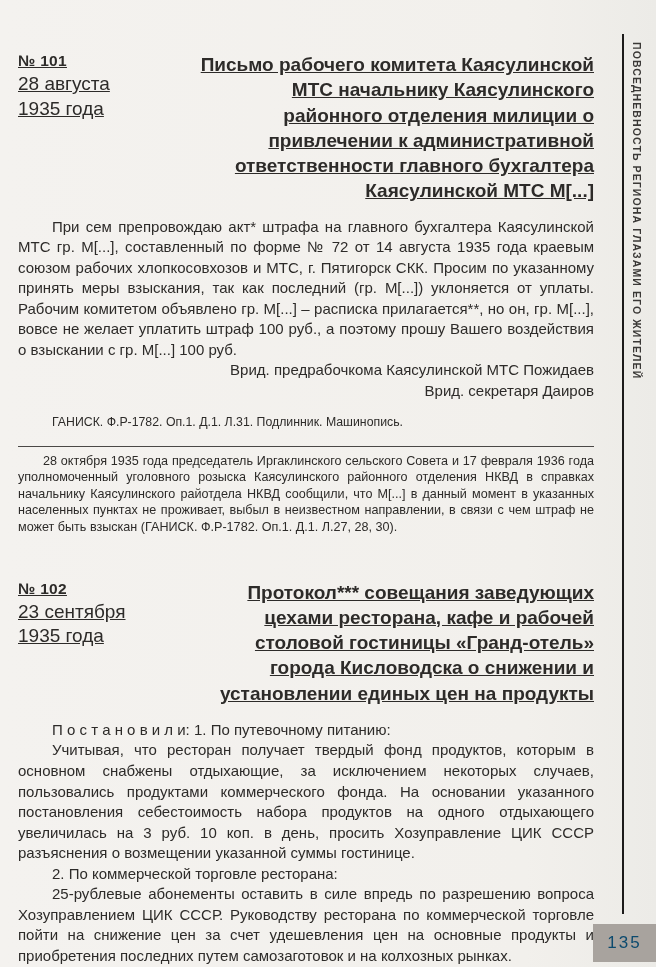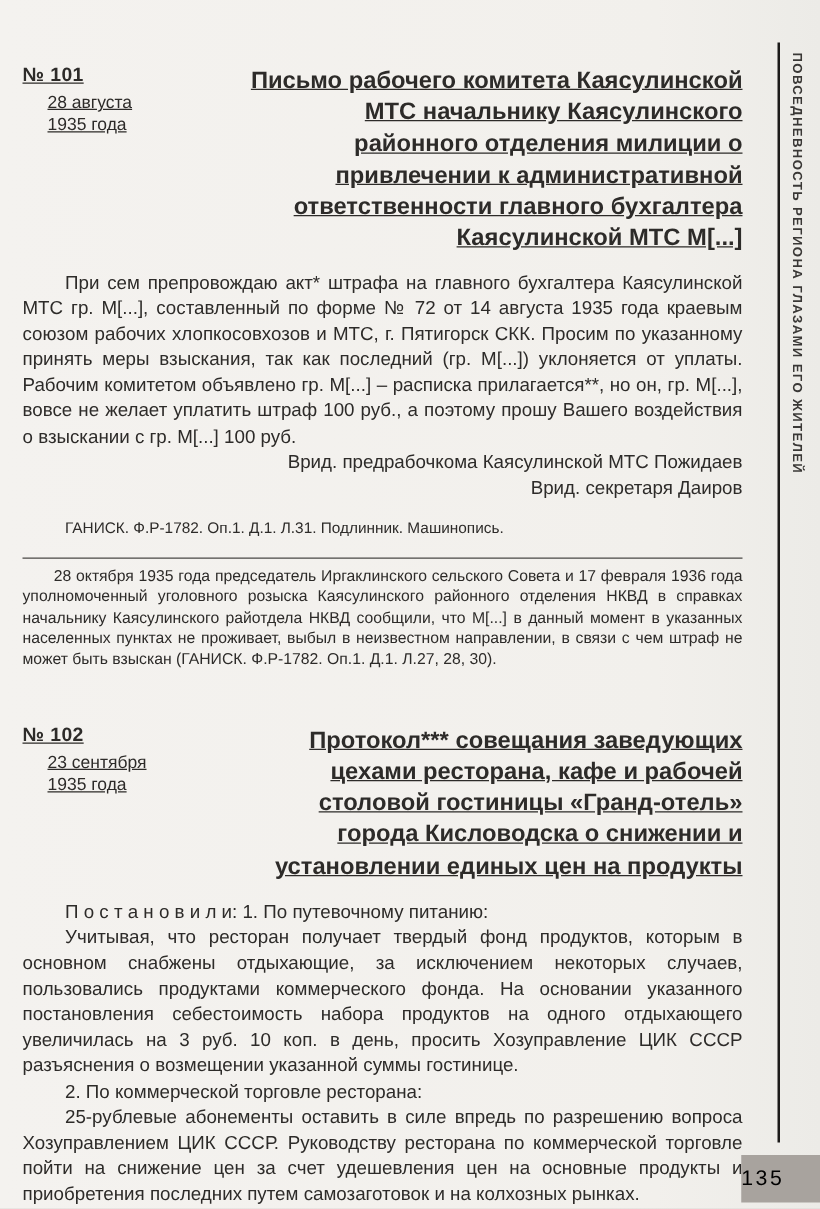--- a/index.html
+++ b/index.html
@@ -34,23 +34,22 @@
     width: 182px;
     flex: 0 0 182px;
   }
   .doc-number {
     font-size: 15.5px;
     font-weight: bold;
     letter-spacing: 0.3px;
     margin-bottom: 2px;
   }
   .doc-date {
-    font-size: 14px;
+    font-size: 19px;
     line-height: 1.3;
-    margin-left: 20px;
   }
   .doc-title {
     flex: 1;
     margin: 0;
     font-size: 19px;
     font-weight: bold;
     line-height: 1.33;
     text-align: right;
   }
 
@@ -124,23 +123,24 @@
     color: #3a3836;
     white-space: nowrap;
   }
   .page-number-box {
     position: absolute;
     right: 0;
     bottom: 5px;
     width: 63px;
     height: 38px;
     background: #a8a39e;
-    color: #000000;
+    color: #0c4a6e;
     display: flex;
     align-items: center;
+    justify-content: center;
     font-size: 17px;
     letter-spacing: 2px;
   }
 </style>
 </head>
 <body>
 
 <div class="page">
 
   <div class="main-col">

